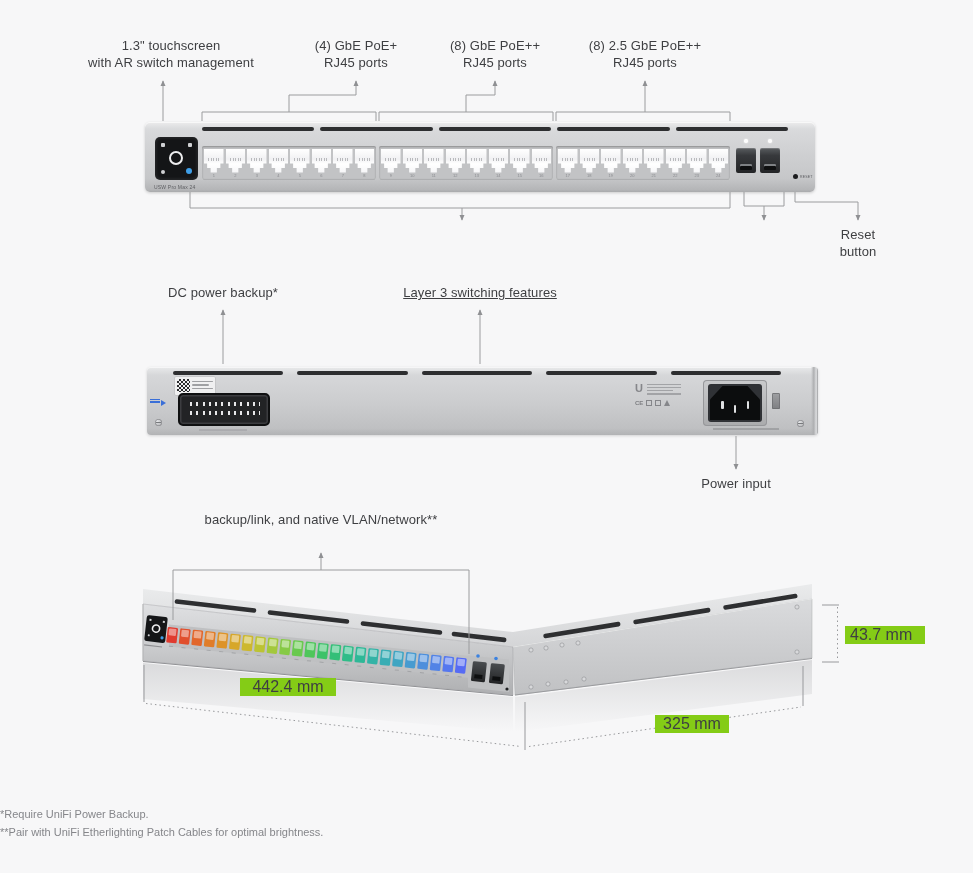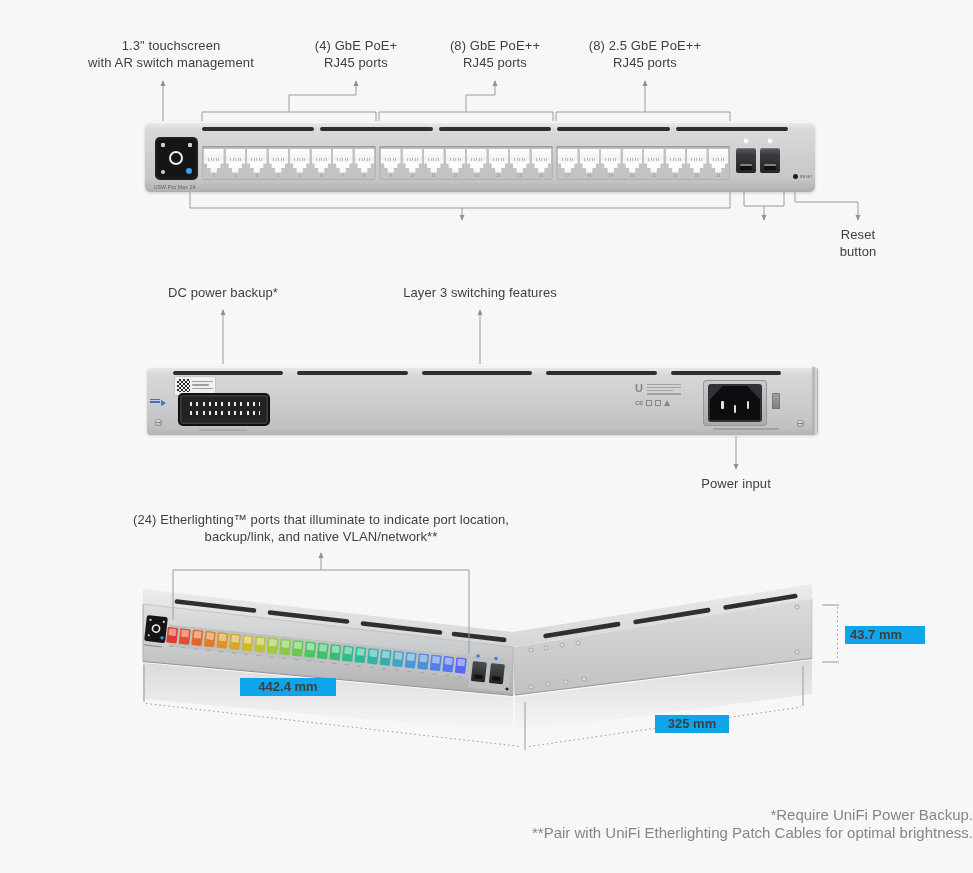--- a/index.html
+++ b/index.html
@@ -2,23 +2,23 @@
 <html><head>
 <meta charset="utf-8">
 <style>
   html,body{margin:0;padding:0;background:#f7f7f8;}
   .stage{position:relative;width:973px;height:873px;background:#f7f7f8;overflow:hidden;
          font-family:"Liberation Sans",sans-serif;}
   
   .callout{position:absolute;text-align:center;font-size:13px;line-height:16.5px;
            color:#3e3f42;letter-spacing:.1px;z-index:3;}
   .callout div{white-space:nowrap;}
-  .dim-label{position:absolute;font-size:13px;color:#3e3f42;background:#0ea5e9;
-             padding:0 5px;height:18px;line-height:18px;text-align:center;z-index:3;font-weight:bold;}
-  .footnote{position:absolute;left:0;width:973px;text-align:right;font-size:15px;
+  .dim-label{position:absolute;font-size:16px;color:#3e3f42;background:#84cc16;
+             padding:0 5px;height:18px;line-height:18px;text-align:center;z-index:3;}
+  .footnote{position:absolute;left:0;width:973px;text-align:left;font-size:11px;
             line-height:17.5px;color:#85868a;z-index:3;}
   
   #overlay{position:absolute;left:0;top:0;z-index:2;pointer-events:none;}
   
   .device-front{position:absolute;left:145px;top:122px;width:670px;height:70px;z-index:1;
     background:linear-gradient(180deg,#ececed 0%,#d9dadc 10%,#cfd0d2 45%,#c6c7c9 80%,#b4b5b7 97%,#a9aaac 100%);
     border-radius:5px;box-shadow:inset 0 1px 0 rgba(255,255,255,.65),0 1px 3px rgba(0,0,0,.18);}
   .vents{position:absolute;display:flex;}
   .device-front .vents{left:57px;top:5px;width:586px;height:4px;gap:6px;}
   .vents i{flex:1;background:#2d2e30;border-radius:2px;}
@@ -217,21 +217,21 @@
   </div>
 
   <div class="callout" style="left:818px;top:227px;width:80px;">
     <div>Reset</div>
     <div>button</div>
   </div>
 
   <div class="callout" style="left:133px;top:285px;width:180px;">
     <div>DC power backup*</div>
   </div>
-  <div class="callout" style="left:370px;top:285px;width:220px;">
+  <div class="callout" style="left:370px;top:285px;width:220px;text-decoration:underline;">
     <div>Layer 3 switching features</div>
   </div>
   <div class="callout" style="left:666px;top:476px;width:140px;">
     <div>Power input</div>
   </div>
 
   <div class="device-back">
     <div class="vents">
         <i></i>
         <i></i>
@@ -282,21 +282,20 @@
           <span class="pwr-pin p2"></span>
           <span class="pwr-pin p3"></span>
         </div>
       </div>
     </div>
     <span class="pwr-latch"></span>
     <div class="pwr-text"></div>
   </div>
 
   <div class="callout" style="left:96px;top:511px;width:450px;line-height:17px;">
-    <div>(24) Etherlighting™ ports that illuminate to indicate port location,</div>
     <div>backup/link, and native VLAN/network**</div>
   </div>
 
   <svg id="overlay" width="973" height="873" viewBox="0 0 973 873">
     <defs>
       <marker id="arr" markerWidth="7" markerHeight="7" refX="5.2" refY="3" orient="auto" markerUnits="userSpaceOnUse">
         <path d="M0,0.4 L6,3 L0,5.6 Z" fill="#8f9093"></path>
       </marker>
       <linearGradient id="frontG" x1="0" y1="0" x2="0" y2="1">
         <stop offset="0" stop-color="#dfe0e2"></stop>

